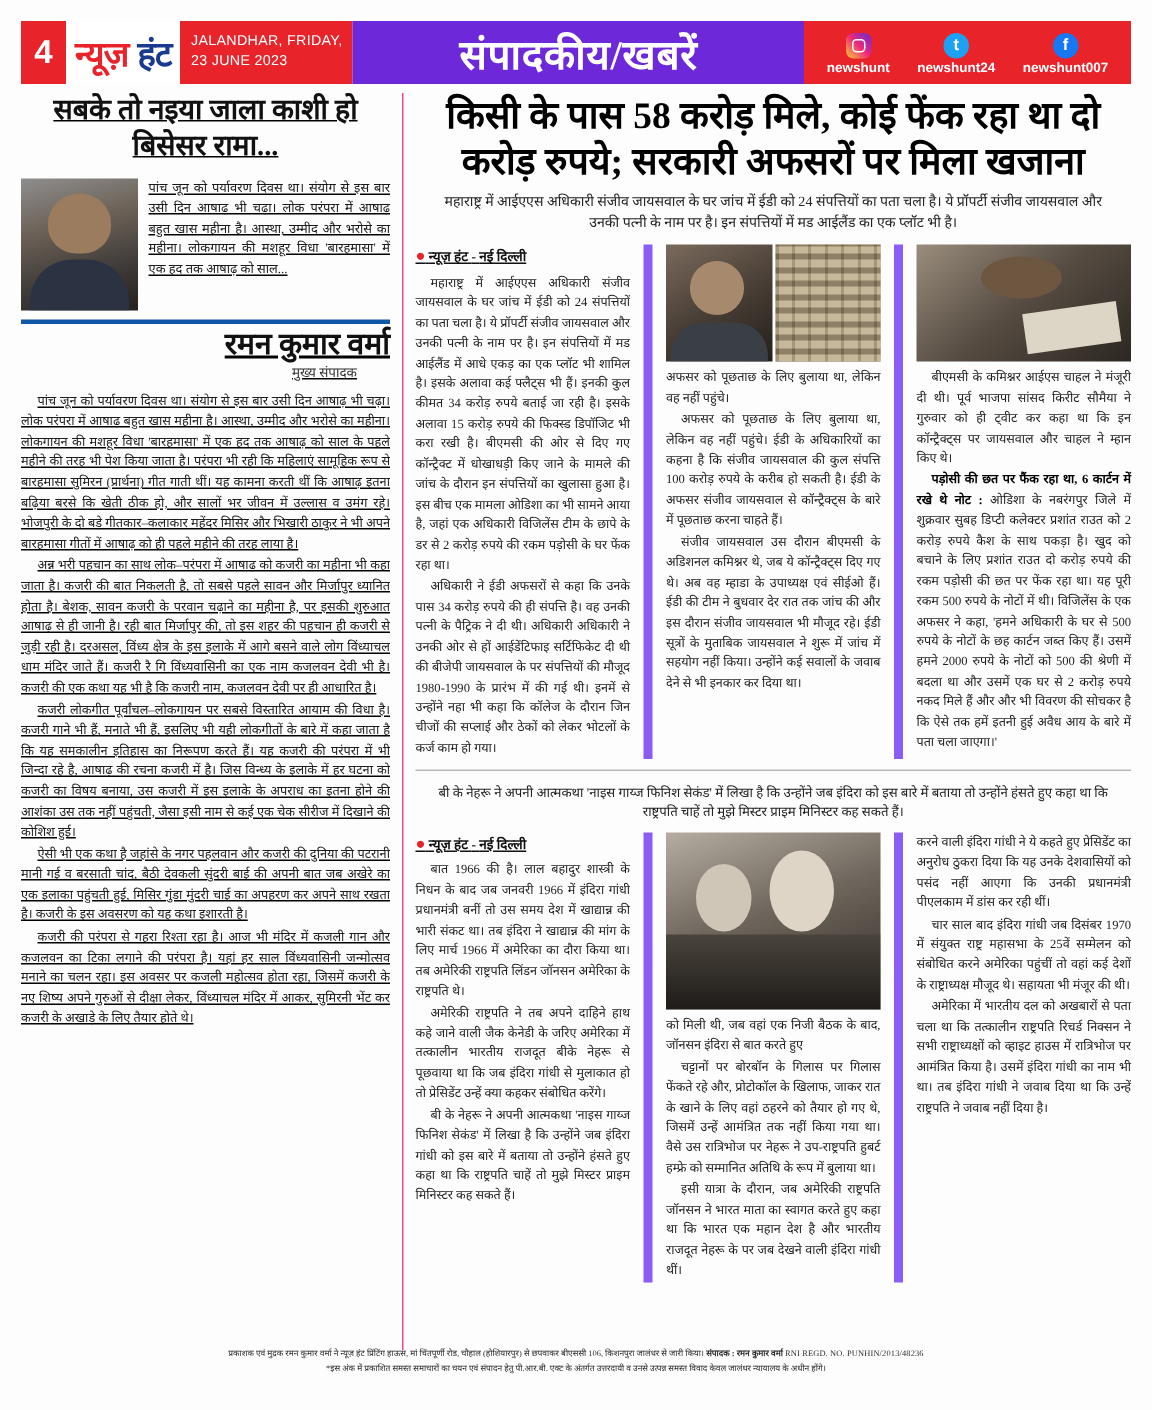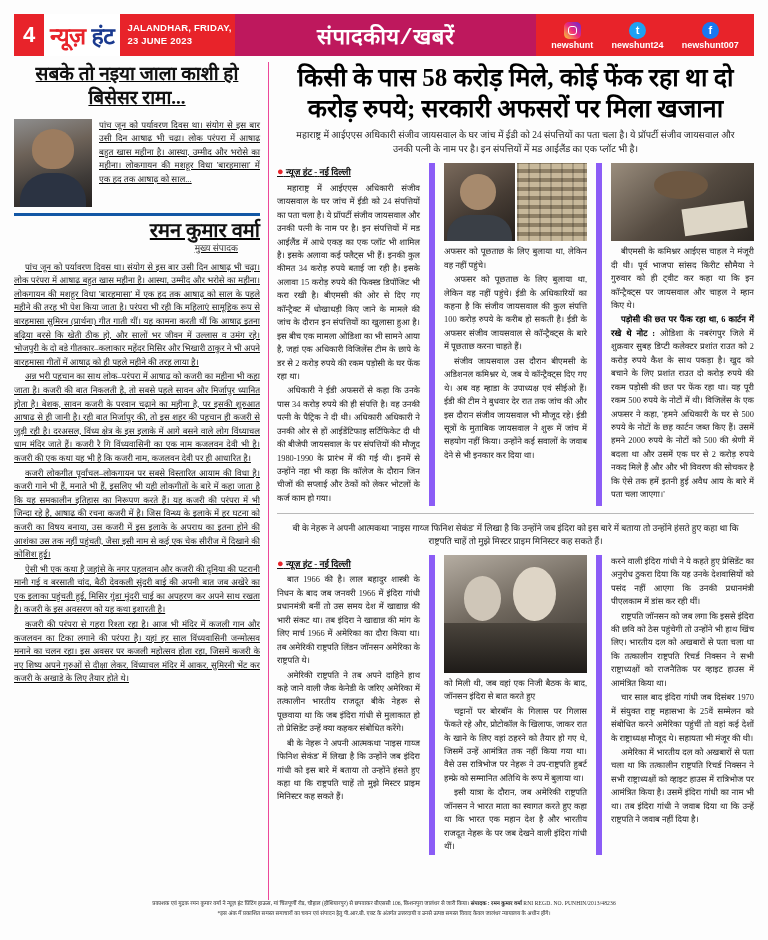--- a/index.html
+++ b/index.html
@@ -61,36 +61,36 @@
   .dateline {
     background: #e8232a;
     color: #ffffff;
     flex: 0 0 115px;
     display: flex;
     flex-direction: column;
     justify-content: center;
     padding-left: 7px;
     font-family: "Liberation Sans", sans-serif;
     font-size: 9.5px;
-    font-weight: bold;
+    font-weight: normal;
     line-height: 1.32;
     letter-spacing: 0.2px;
   }
 
   .section-title {
-    background: #be185d;
+    background: #6d28d9;
     color: #ffffff;
     flex: 1;
     display: flex;
     align-items: center;
     justify-content: center;
-    font-size: 22px;
+    font-size: 27px;
     font-weight: bold;
     letter-spacing: 0.5px;
-    font-family: Liberation Mono, monospace;
+    font-family: Liberation Serif, serif;
   }
 
   .social-bar {
     background: #e8232a;
     flex: 0 0 218px;
     display: flex;
     align-items: center;
     justify-content: space-around;
     padding: 2px 6px 1px 6px;
   }
@@ -485,21 +485,20 @@
             <div class="photo-wide">
               <div class="pw-crowd"></div>
             </div>
             <p class="no-indent">को मिली थी, जब वहां एक निजी बैठक के बाद, जॉनसन इंदिरा से बात करते हुए</p>
             <p>चट्टानों पर बोरबॉन के गिलास पर गिलास फेंकते रहे और, प्रोटोकॉल के खिलाफ, जाकर रात के खाने के लिए वहां ठहरने को तैयार हो गए थे, जिसमें उन्हें आमंत्रित तक नहीं किया गया था। वैसे उस रात्रिभोज पर नेहरू ने उप-राष्ट्रपति हुबर्ट हम्फ्रे को सम्मानित अतिथि के रूप में बुलाया था।</p>
             <p>इसी यात्रा के दौरान, जब अमेरिकी राष्ट्रपति जॉनसन ने भारत माता का स्वागत करते हुए कहा था कि भारत एक महान देश है और भारतीय राजदूत नेहरू के पर जब देखने वाली इंदिरा गांधी थीं।</p>
           </div>
 
           <div class="story-col">
             <p class="no-indent">करने वाली इंदिरा गांधी ने ये कहते हुए प्रेसिडेंट का अनुरोध ठुकरा दिया कि यह उनके देशवासियों को पसंद नहीं आएगा कि उनकी प्रधानमंत्री पीएलकाम में डांस कर रही थीं।</p>
-            <p>राष्ट्रपति जॉनसन को जब लगा कि इससे इंदिरा की छवि को ठेस पहुंचेगी तो उन्होंने भी हाथ खिंच लिए। भारतीय दल को अखबारों से पता चला था कि तत्कालीन राष्ट्रपति रिचर्ड निक्सन ने सभी राष्ट्राध्यक्षों को राजनैतिक पर व्हाइट हाउस में आमंत्रित किया था।</p>
             <p>चार साल बाद इंदिरा गांधी जब दिसंबर 1970 में संयुक्त राष्ट्र महासभा के 25वें सम्मेलन को संबोधित करने अमेरिका पहुंचीं तो वहां कई देशों के राष्ट्राध्यक्ष मौजूद थे। सहायता भी मंजूर की थी।</p>
             <p>अमेरिका में भारतीय दल को अखबारों से पता चला था कि तत्कालीन राष्ट्रपति रिचर्ड निक्सन ने सभी राष्ट्राध्यक्षों को व्हाइट हाउस में रात्रिभोज पर आमंत्रित किया है। उसमें इंदिरा गांधी का नाम भी था। तब इंदिरा गांधी ने जवाब दिया था कि उन्हें राष्ट्रपति ने जवाब नहीं दिया है।</p>
           </div>
 
         </div>
       </div>
 
     </div>
   </div>
 

